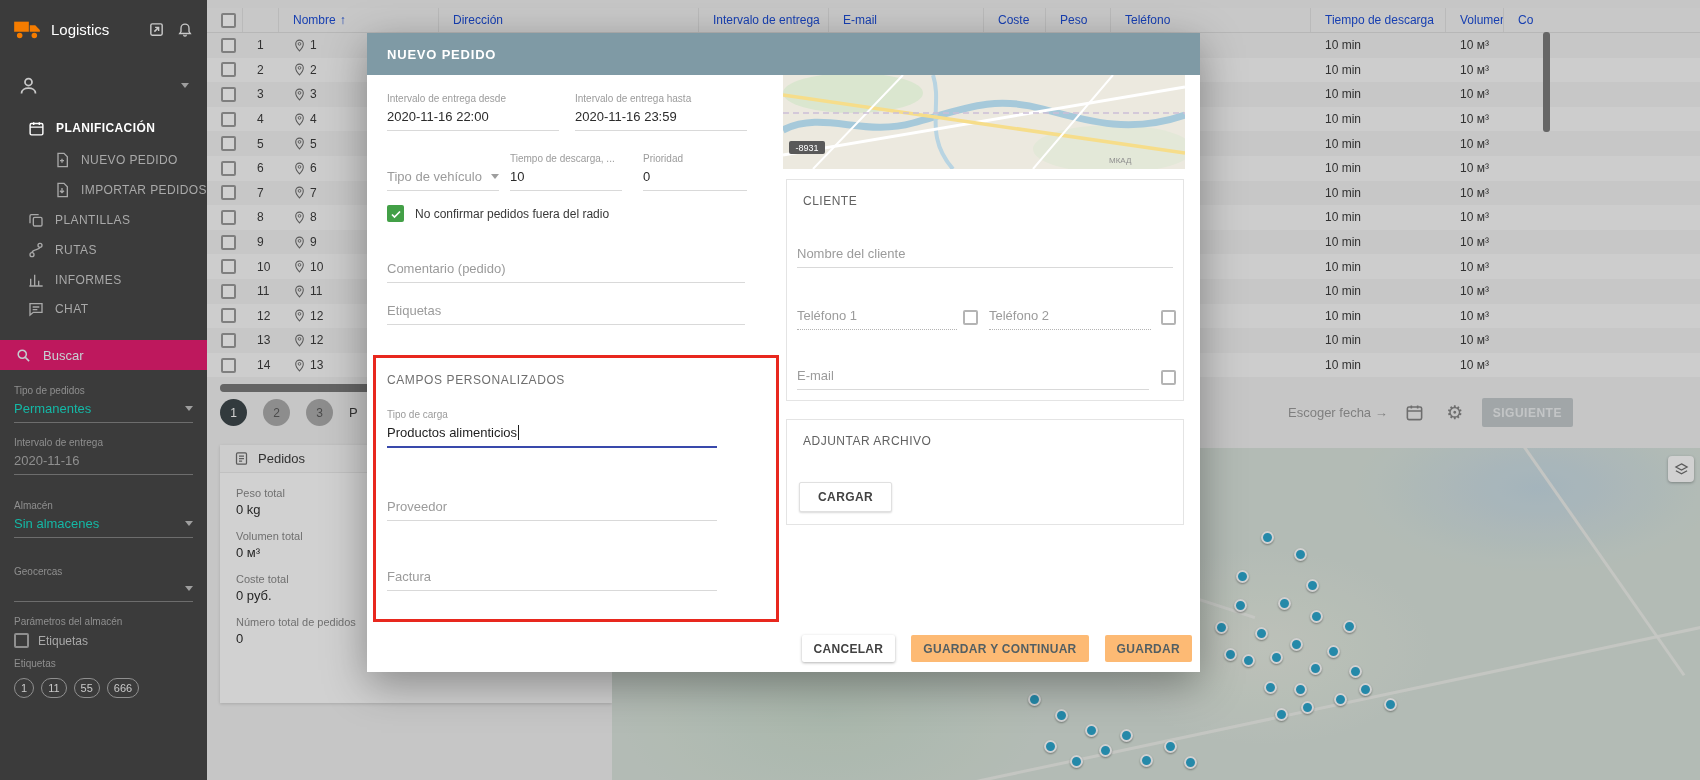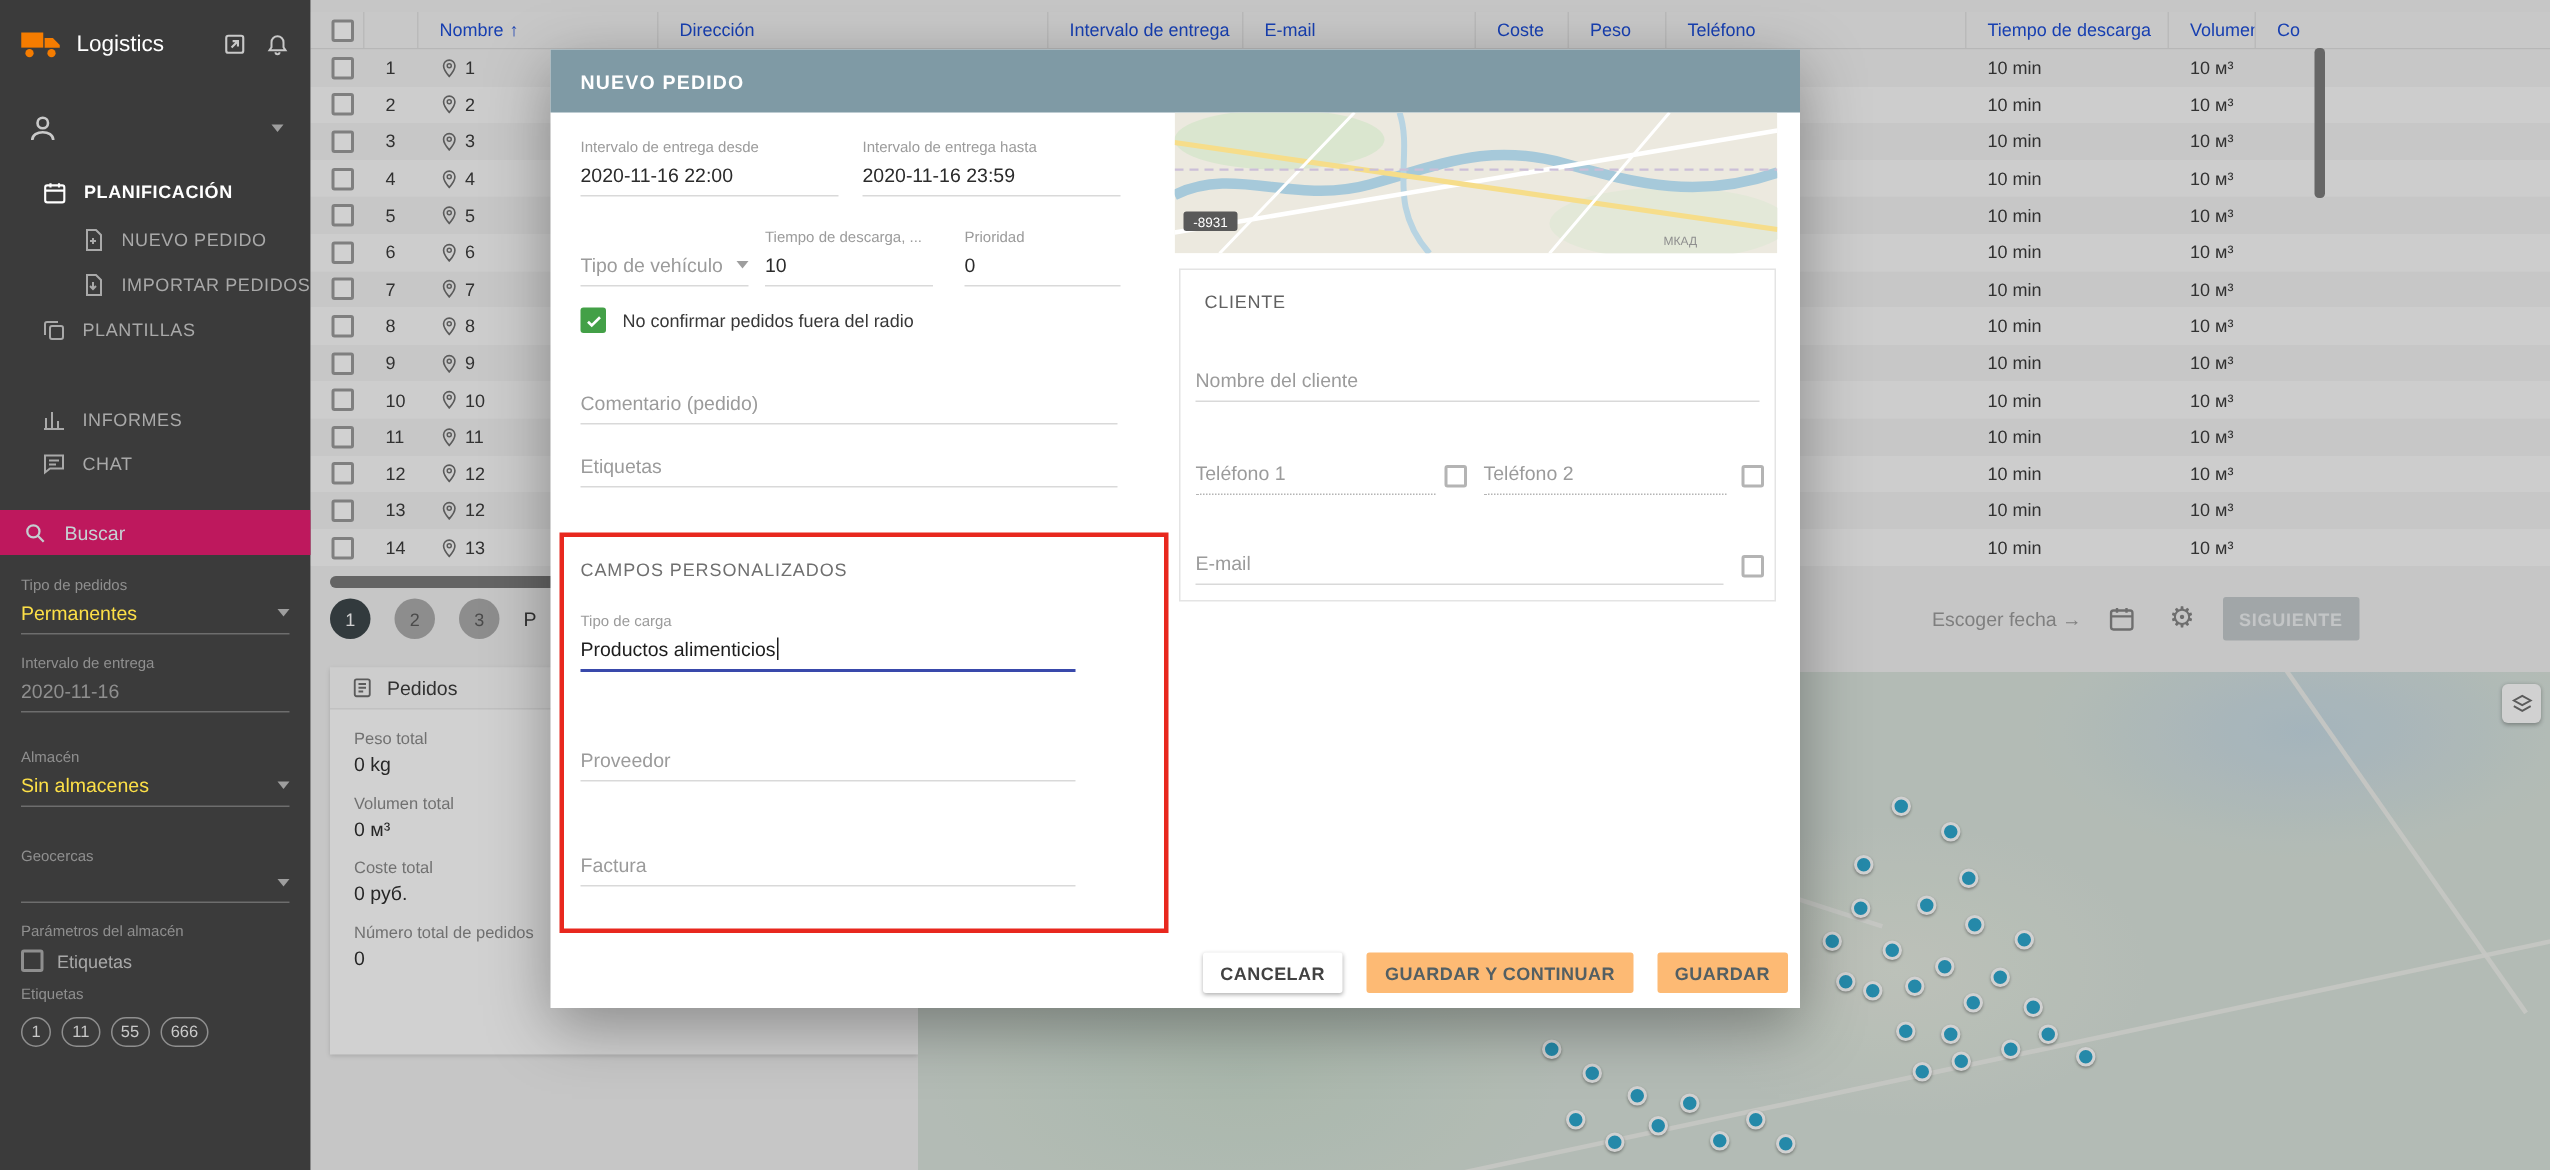--- a/index.html
+++ b/index.html
@@ -16,21 +16,21 @@
   .sb-account .spacer{flex:1}
   .caret-down{width:0;height:0;border-left:4px solid transparent;border-right:4px solid transparent;border-top:5px solid #9e9e9e}
   .mi{position:absolute;left:0;width:207px;height:28px;display:flex;align-items:center;gap:11px;font-size:12px;letter-spacing:.4px;color:#a9a9a9;cursor:pointer}
   .mi.top{padding-left:28px}
   .mi.sub{padding-left:54px}
   .mi.active{color:#fff;font-weight:bold}
   .sb-search{position:absolute;left:0;top:340px;width:207px;height:30px;background:#be185d;display:flex;align-items:center;gap:12px;padding:0 16px;cursor:text}
   .sb-search .ph{font-size:13px;color:#c7d2d4}
   .filt{position:absolute;left:14px;width:179px}
   .filt-label{font-size:10px;color:#8f8f8f;margin-bottom:5px}
-  .filt-value{display:flex;align-items:center;justify-content:space-between;font-size:13px;color:#fde047;border-bottom:1px solid #6d6d6d;padding-bottom:6px;min-height:20px;cursor:pointer}
+  .filt-value{display:flex;align-items:center;justify-content:space-between;font-size:13px;color:#14b8a6;border-bottom:1px solid #6d6d6d;padding-bottom:6px;min-height:20px;cursor:pointer}
   .filt-value.dim{color:#8f8f8f}
   .chk-row{position:absolute;left:14px;display:flex;align-items:center;gap:9px}
   .cbx{display:inline-block;width:15px;height:15px;border:2px solid #9b9b9b;border-radius:2px;background:#fff;flex:none}
   .cbx.dark{background:transparent;border-color:#8f8f8f}
   .chk-label{font-size:12px;color:#a9a9a9}
   #tag-chips{position:absolute;left:14px;top:678px;display:flex;gap:7px}
   .chip{min-width:20px;height:20px;border:1px solid #8f8f8f;border-radius:10px;display:flex;align-items:center;justify-content:center;font-size:11px;color:#c9c9c9;padding:0 6px;cursor:pointer}
 
   
   #content-bg{position:absolute;left:207px;top:0;width:1493px;height:780px;background:#f2f2f2}
@@ -169,20 +169,28 @@
           <path d="M12 9v7M9 13l3 3 3-3"></path>
         </svg>
       <span>IMPORTAR PEDIDOS</span>
     </div>
     <div class="mi top" style="top:206px">
       <svg width="16" height="16" viewBox="0 0 24 24" fill="none" stroke="#a9a9a9" stroke-width="2">
           <rect x="8" y="8" width="13" height="13" rx="2"></rect>
           <path d="M16 4H5a2 2 0 00-2 2v11"></path>
         </svg>
       <span>PLANTILLAS</span>
+    </div>
+    <div class="mi top" style="top:236px">
+      <svg width="16" height="16" viewBox="0 0 24 24" fill="none" stroke="#a9a9a9" stroke-width="2">
+          <circle cx="6" cy="19" r="3"></circle>
+          <circle cx="18" cy="5" r="3"></circle>
+          <path d="M6 16c0-5 12-4 12-8"></path>
+        </svg>
+      <span>RUTAS</span>
     </div>
     <div class="mi top" style="top:266px">
       <svg width="16" height="16" viewBox="0 0 24 24" fill="none" stroke="#a9a9a9" stroke-width="2">
           <path d="M4 21V10M10 21V4M16 21v-8M22 21H2"></path>
         </svg>
       <span>INFORMES</span>
     </div>
     <div class="mi top" style="top:295px">
       <svg width="16" height="16" viewBox="0 0 24 24" fill="none" stroke="#a9a9a9" stroke-width="2">
           <path d="M3 4h18v13H8l-5 4z"></path>
@@ -797,20 +805,24 @@
       </div>
       <span class="mcb" style="left:374px;top:130px"></span>
       <div class="fld ph" style="left:10px;top:188px;width:352px">
         <div class="val">
             <span>E-mail</span>
           </div>
       </div>
       <span class="mcb" style="left:374px;top:190px"></span>
     </div>
 
+    <div class="card" style="left:419px;top:386px;width:398px;height:106px">
+      <div class="card-title">ADJUNTAR ARCHIVO</div>
+      <button class="upload-btn">CARGAR</button>
+    </div>
 
     <div class="m-footer">
       <button class="btn light">CANCELAR</button>
       <button class="btn gray">GUARDAR Y CONTINUAR</button>
       <button class="btn gray">GUARDAR</button>
     </div>
 
     <div id="annotation"></div>
   </section>
 </div>

